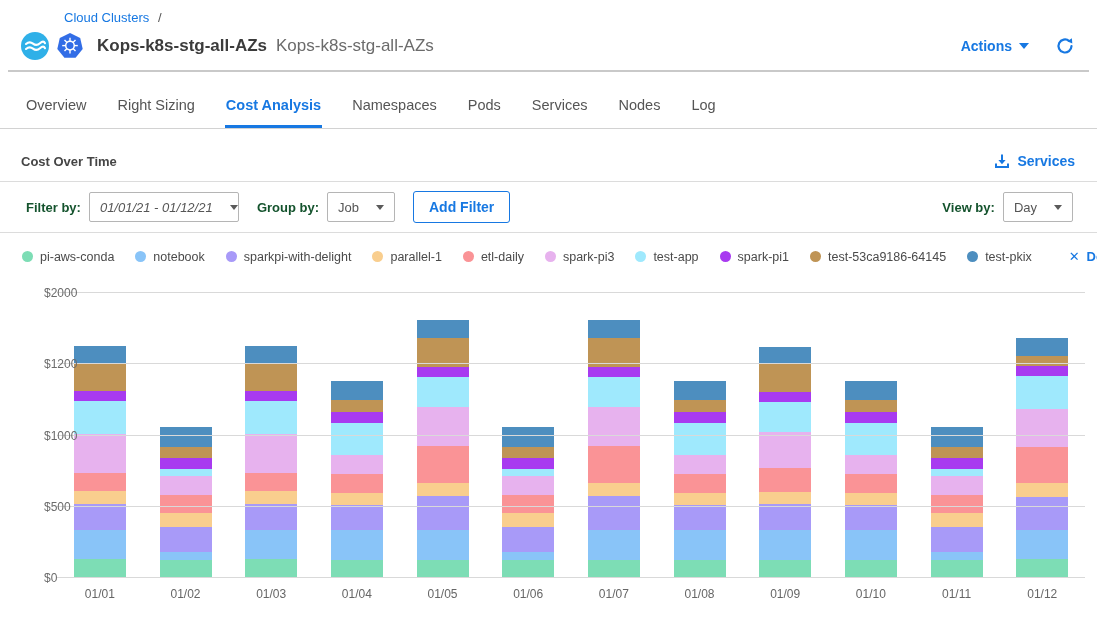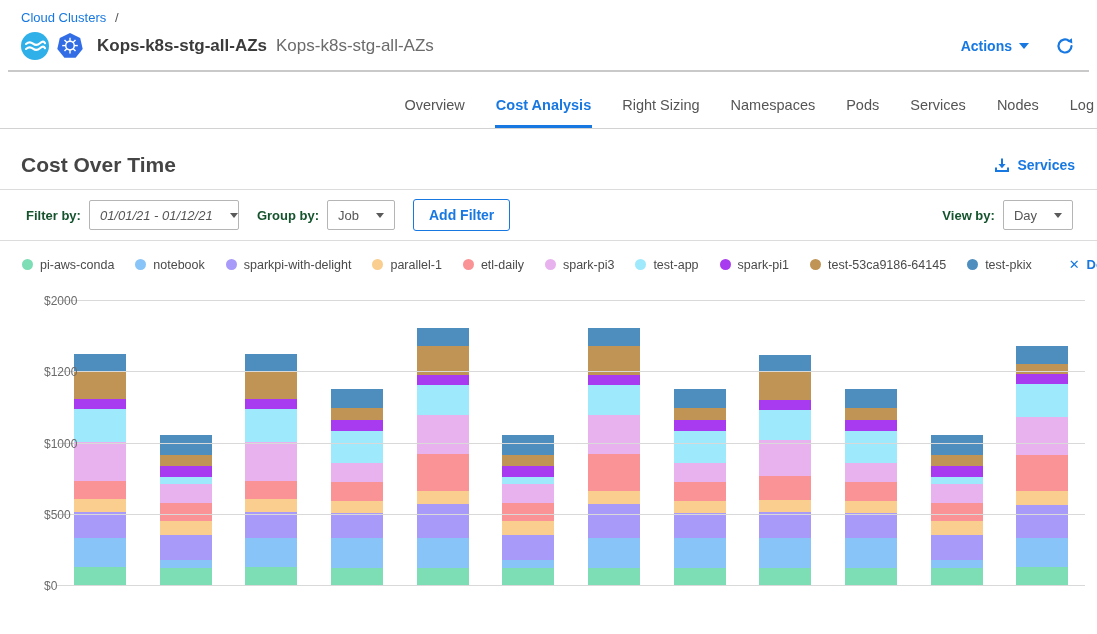--- a/index.html
+++ b/index.html
@@ -1,44 +1,44 @@
 <!DOCTYPE html>
 <html><head>
 <meta charset="utf-8">
 <style>
   * { margin:0; padding:0; box-sizing:border-box; }
   html,body { width:1097px; height:634px; background:#fff; overflow:hidden;
     font-family:"Liberation Sans","DejaVu Sans",sans-serif; }
 
   
   .breadcrumb { padding:10px 0 0 21px; font-size:13px; color:#555; }
-  .breadcrumb a { color:#1778e2; text-decoration:none; cursor:pointer; }
+  .breadcrumb a { color:#1778e2; text-decoration:none; cursor:pointer;margin-left:43px; }
   .header-row { display:flex; align-items:center; padding:7px 22px 0 21px; }
   .hicon { width:28px; height:28px; margin-right:7px; flex:0 0 auto; }
   .title { font-size:17px; font-weight:bold; color:#3b3b3b; margin:0 9px 0 6px; }
   .subtitle { font-size:17px; color:#6b6b6b; }
   .header-right { margin-left:auto; display:flex; align-items:center; }
   .actions-btn { display:flex; align-items:center; color:#1778e2; font-weight:bold;
     font-size:14px; cursor:pointer; }
   .caret { width:0; height:0; border-left:5px solid transparent; border-right:5px solid transparent;
     border-top:6px solid #1778e2; margin-left:7px; }
   .caret.gray { border-top-color:#5a5a5a; border-left-width:4px; border-right-width:4px; border-top-width:5px; }
   .refresh { margin-left:26px; cursor:pointer; }
   .hdr-divider { border:none; border-top:2px solid #c9c9c9; margin:10px 8px 0 8px; }
 
   
   .tabs { display:flex; gap:29px; padding:0 2px 0 25px; margin-top:14px;
-    border-bottom:1px solid #d2d2d2;justify-content:flex-end; }
+    border-bottom:1px solid #d2d2d2; }
   .tab { font-size:14.5px; color:#555; padding:11px 1px 12px 1px; cursor:pointer;
     border-bottom:3px solid transparent; white-space:nowrap; }
   .tab.active { color:#1778e2; font-weight:bold; border-bottom-color:#1778e2; }
 
   
   .section-row { display:flex; align-items:center; padding:24px 22px 12px 21px; }
-  .section-title { font-size:21px; font-weight:bold; color:#454545; }
+  .section-title { font-size:13px; font-weight:bold; color:#454545; }
   .download { margin-left:auto; display:flex; align-items:center; gap:7px;
     color:#1778e2; font-weight:bold; font-size:14px; cursor:pointer; }
   .divider { border:none; border-top:1px solid #dcdcdc; margin:0; }
 
   
   .filter-row { display:flex; align-items:center; padding:9px 24px 9px 26px; }
   .flabel { font-size:13px; font-weight:bold; color:#14532d; margin-right:8px; white-space:nowrap; }
   .select { display:flex; align-items:center; justify-content:space-between; gap:10px;
     border:1px solid #b5b5b5; border-radius:2px; background:#fff; height:30px;
     padding:0 10px; font-size:13px; color:#555; cursor:pointer; white-space:nowrap; }
@@ -110,22 +110,22 @@
       <path d="M16.5 10 A6.5 6.5 0 1 1 14.2 5" stroke="#1778e2" stroke-width="2.2" fill="none" stroke-linecap="round"></path>
       <polygon points="16.9,2.2 17.3,7.4 12.4,5.3" fill="#1778e2"></polygon>
     </svg>
   </div>
 </div>
 
 <hr class="hdr-divider">
 
 <div class="tabs" id="tabs">
     <div class="tab">Overview</div>
+    <div class="tab">Right Sizing</div>
     <div class="tab active">Cost Analysis</div>
-    <div class="tab">Right Sizing</div>
     <div class="tab">Namespaces</div>
     <div class="tab">Pods</div>
     <div class="tab">Services</div>
     <div class="tab">Nodes</div>
     <div class="tab">Log</div>
   </div>
 
 <div class="section-row">
   <span class="section-title">Cost Over Time</span>
   <div class="download">
@@ -374,20 +374,34 @@
             <div class="seg" style="height: 32.49px; background: rgb(159, 233, 253);"></div>
             <div class="seg" style="height: 37.905px; background: rgb(231, 178, 238);"></div>
             <div class="seg" style="height: 36.48px; background: rgb(250, 147, 150);"></div>
             <div class="seg" style="height: 13.395px; background: rgb(249, 206, 142);"></div>
             <div class="seg" style="height: 33.2025px; background: rgb(168, 154, 248);"></div>
             <div class="seg" style="height: 29.07px; background: rgb(137, 196, 248);"></div>
             <div class="seg" style="height: 18.0975px; background: rgb(125, 221, 181);"></div>
           </div>
         </div>
       </div>
+    <div class="xlabels" id="xlabels">
+        <div class="xlabel">01/01</div>
+        <div class="xlabel">01/02</div>
+        <div class="xlabel">01/03</div>
+        <div class="xlabel">01/04</div>
+        <div class="xlabel">01/05</div>
+        <div class="xlabel">01/06</div>
+        <div class="xlabel">01/07</div>
+        <div class="xlabel">01/08</div>
+        <div class="xlabel">01/09</div>
+        <div class="xlabel">01/10</div>
+        <div class="xlabel">01/11</div>
+        <div class="xlabel">01/12</div>
+      </div>
   <div class="gridline" style="top: 285px;">
         <span class="ytick">$0</span>
       </div>
       <div class="gridline" style="top: 213.75px;">
         <span class="ytick">$500</span>
       </div>
       <div class="gridline" style="top: 142.5px;">
         <span class="ytick">$1000</span>
       </div>
       <div class="gridline" style="top: 71.25px;">

